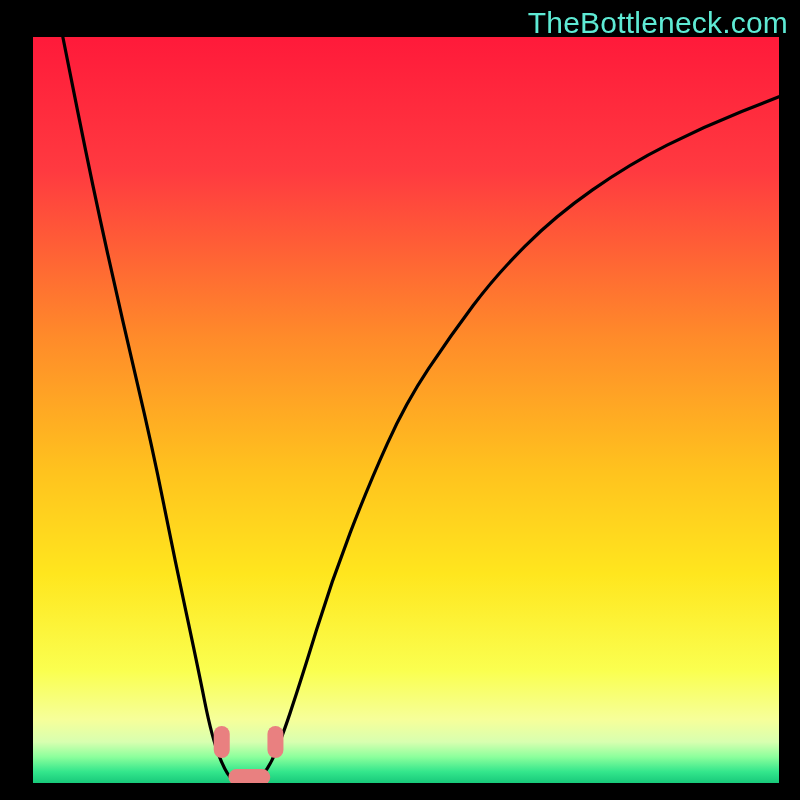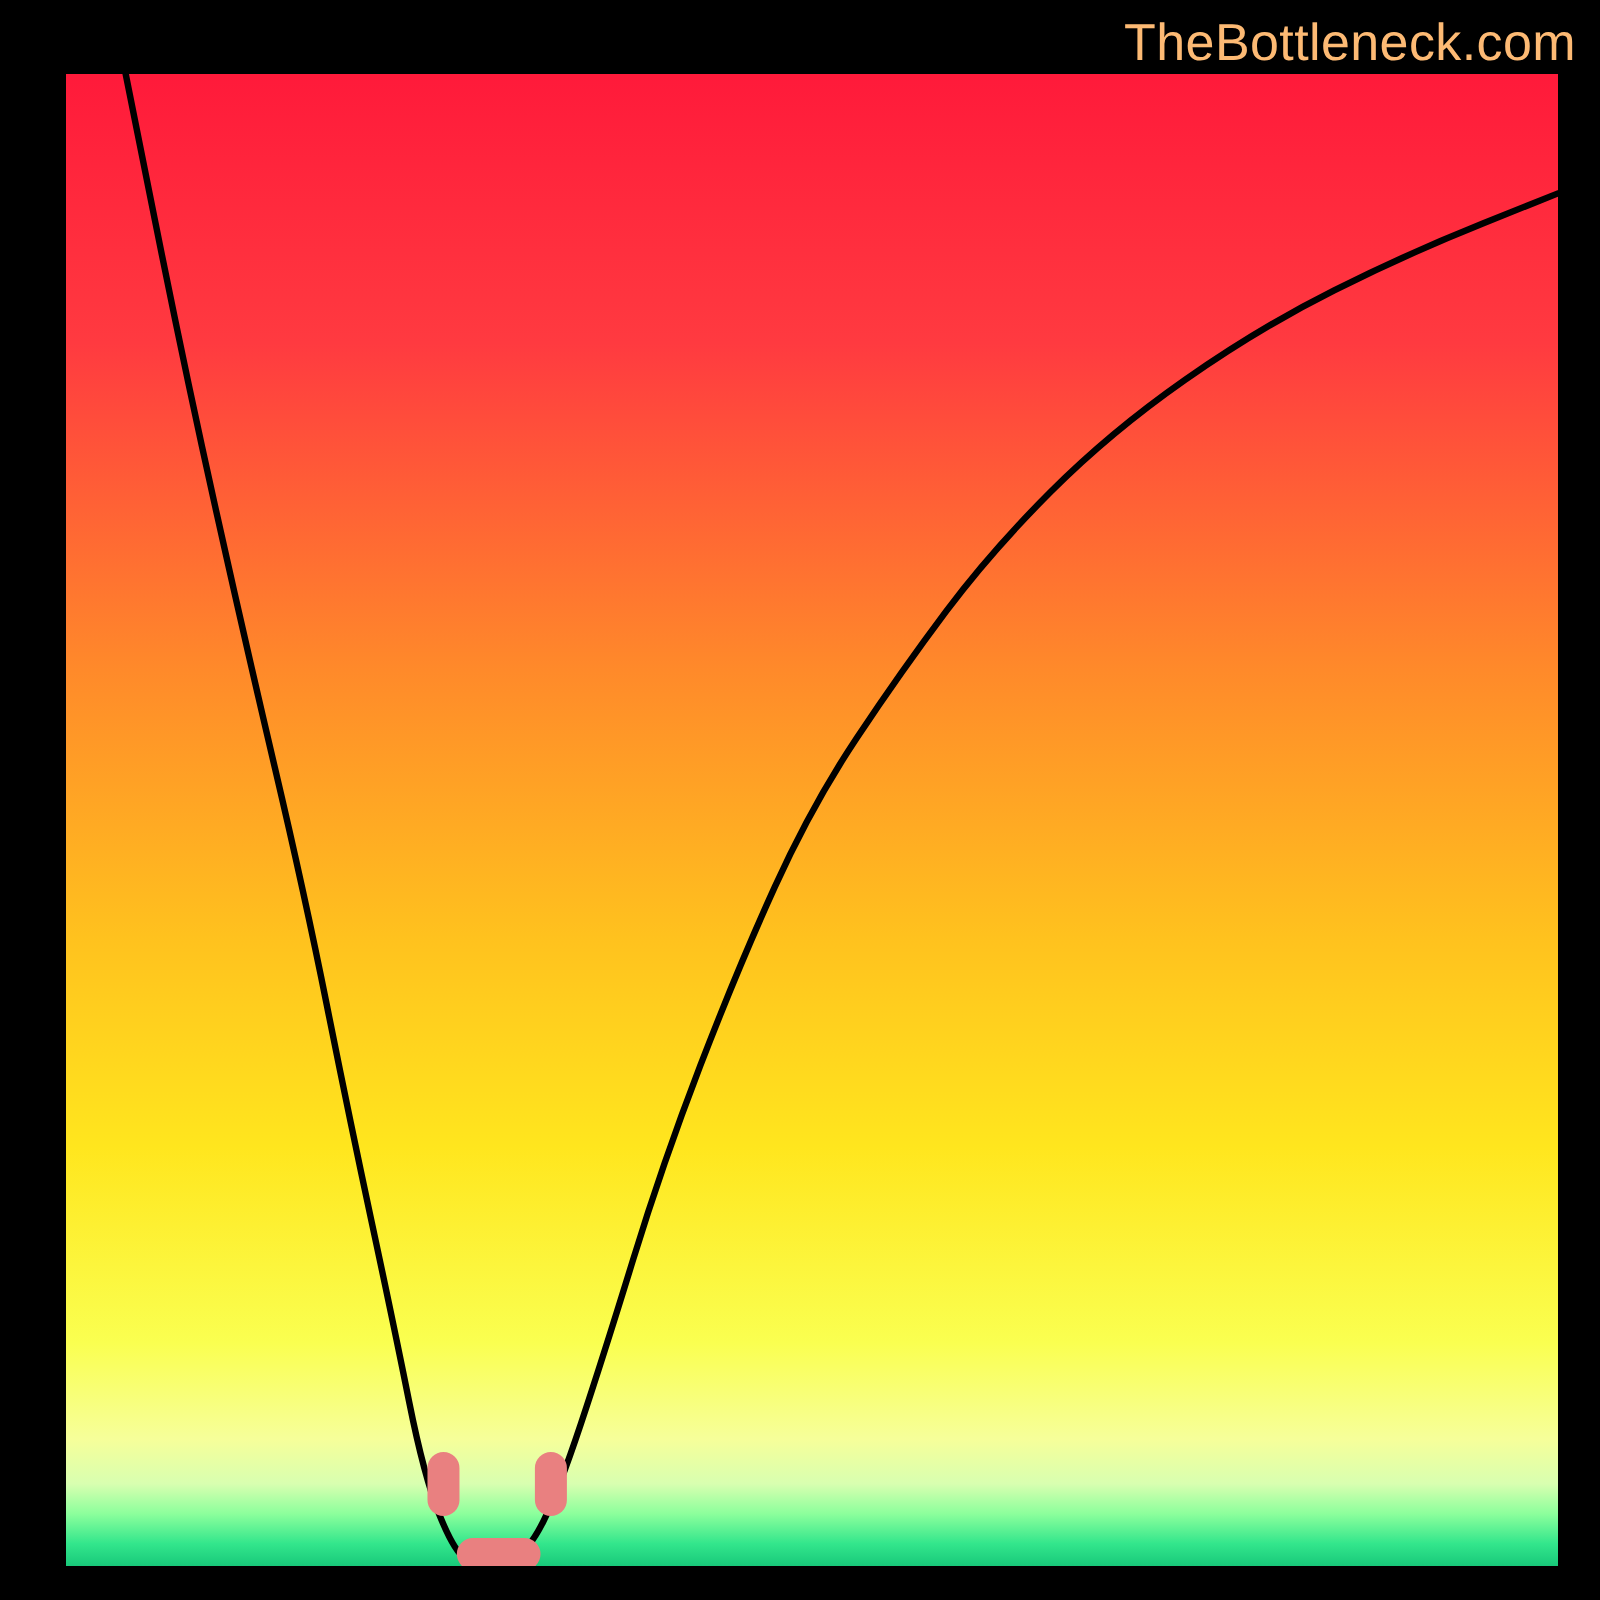--- a/index.html
+++ b/index.html
@@ -12,23 +12,23 @@
   }
   .frame {
     position: absolute;
     background: #000;
   }
   .watermark {
     position: absolute;
     top: 6px;
     right: 12px;
     font-family: Arial, Helvetica, sans-serif;
-    font-size: 26px;
+    font-size: 30px;
     font-weight: 500;
-    color: #fdba74;
+    color: #5eead4;
     letter-spacing: 0.2px;
   }
   svg {
     position: absolute;
     left: 0;
     top: 0;
   }
 </style>
 </head>
 <body>

